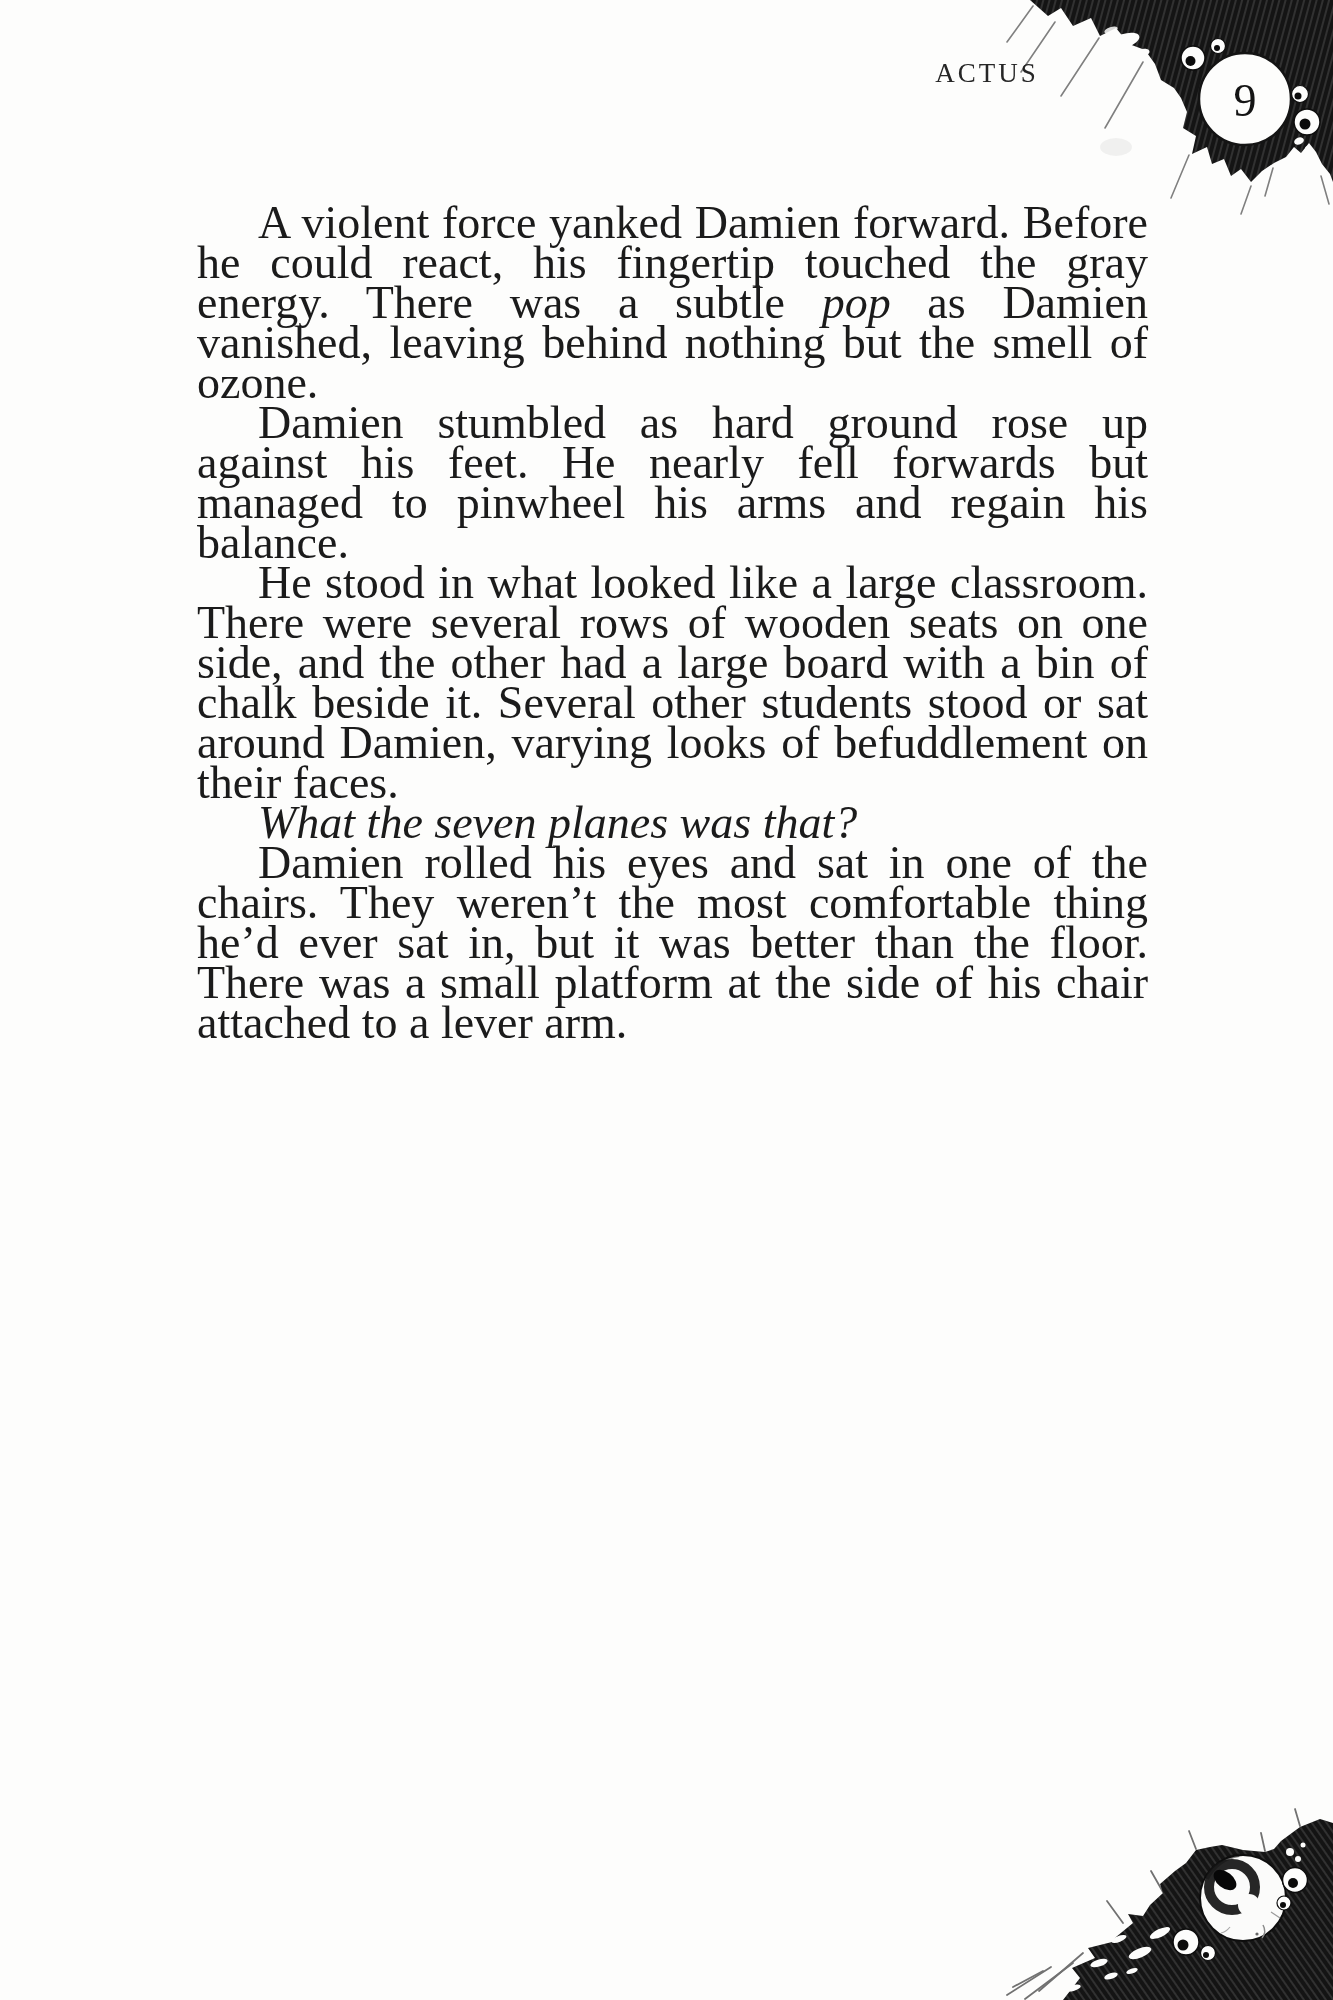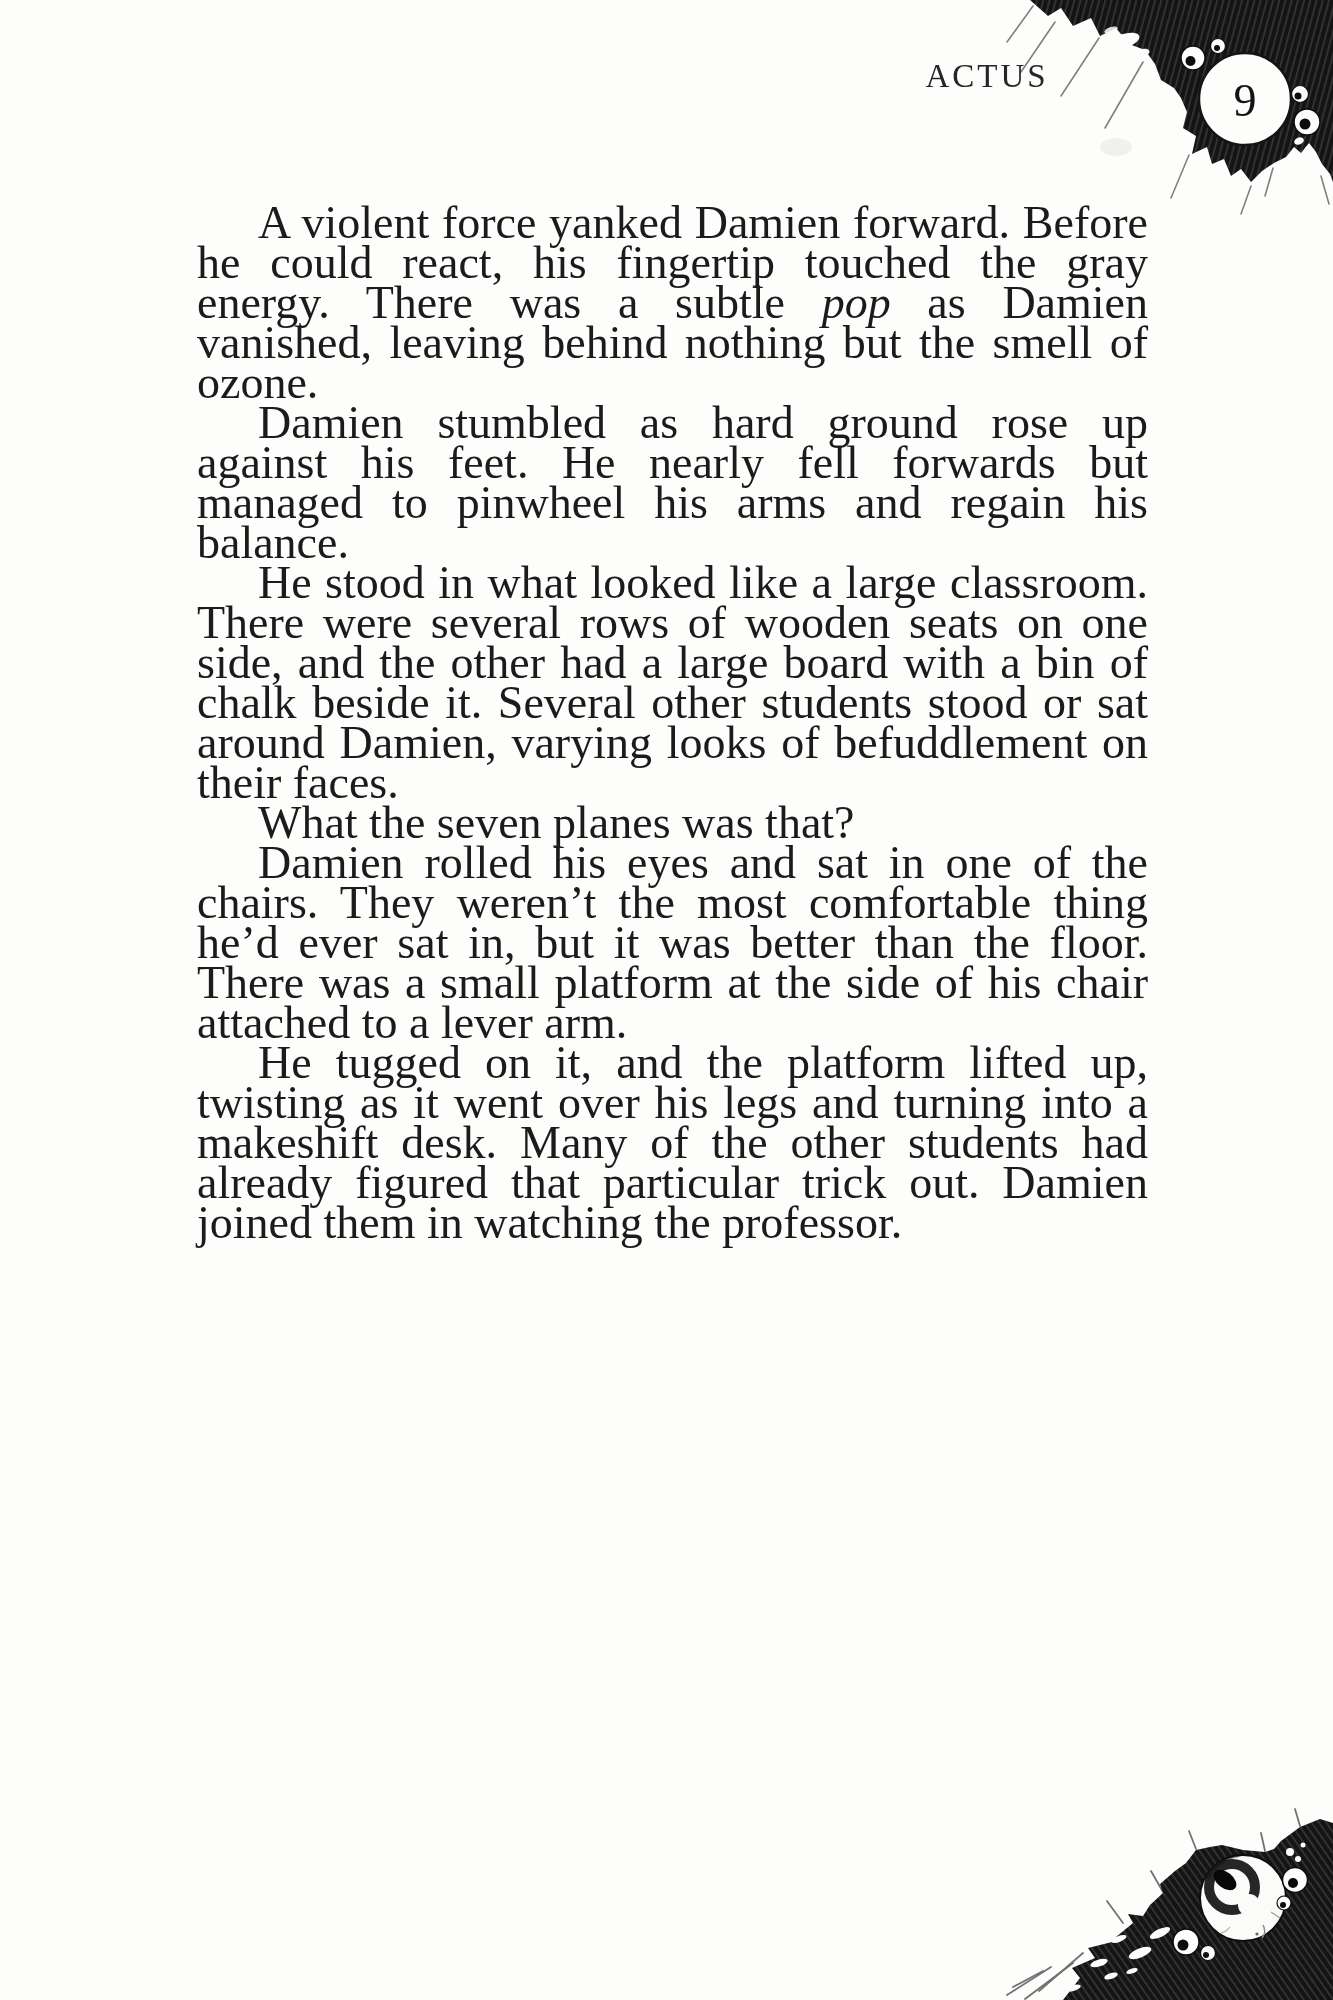--- a/index.html
+++ b/index.html
@@ -10,39 +10,39 @@
     background: #fdfdfc;
     overflow: hidden;
     font-family: "Liberation Serif", "DejaVu Serif", serif;
   }
   .running-head {
     position: absolute;
     top: 58px;
     left: 895px;
     width: 184px;
     text-align: center;
-    font-size: 33px;
+    font-size: 27px;
     letter-spacing: 3px;
     color: #262626;
   }
   .body-text {
     position: absolute;
     left: 197px;
     top: 203px;
     width: 951px;
     font-size: 46px;
     line-height: 40px;
     color: #1b1b1b;
     text-align: justify;
   }
   .body-text p {
     margin: 0;
     text-indent: 61px;
   }
-  .body-text p.italic { }
+  .body-text p.italic { font-style: italic; }
   .corner-art { position: absolute; display: block; }
   #top-art { left: 1003px; top: 0; }
   #bottom-art { left: 1003px; top: 1795px; }
 </style>
 </head>
 <body>
 
 <div class="page">
 
   <div class="running-head">ACTUS</div>
@@ -94,21 +94,20 @@
       <text x="242" y="116" text-anchor="middle" font-size="46" font-family="Liberation Serif, DejaVu Serif, serif" fill="#141414">9</text>
     </g>
   </svg>
 
   <div class="body-text">
     <p><span>A violent force yanked Damien forward. Before he could react, his fingertip touched the gray energy. There was a subtle </span><em>pop</em><span> as Damien vanished, leaving behind nothing but the smell of ozone.</span></p>
     <p>Damien stumbled as hard ground rose up against his feet. He nearly fell forwards but managed to pinwheel his arms and regain his balance.</p>
     <p>He stood in what looked like a large classroom. There were several rows of wooden seats on one side, and the other had a large board with a bin of chalk beside it. Several other students stood or sat around Damien, varying looks of befuddlement on their faces.</p>
     <p class="italic">What the seven planes was that?</p>
     <p>Damien rolled his eyes and sat in one of the chairs. They weren’t the most comfortable thing he’d ever sat in, but it was better than the floor. There was a small platform at the side of his chair attached to a lever arm.</p>
-    <p>He tugged on it, and the platform lifted up, twisting as it went over his legs and turning into a makeshift desk. Many of the other students had already figured that particular trick out. Damien joined them in watching the professor.</p>
   </div>
 
   <svg id="bottom-art" class="corner-art" width="330" height="205" viewBox="0 0 330 205" aria-hidden="true">
     <defs>
       <pattern id="hatchBottom" width="6" height="6" patternUnits="userSpaceOnUse" patternTransform="rotate(-35)">
         <line x1="3" y1="0" x2="3" y2="6" stroke="#ffffff" stroke-width="1.6" opacity="0.15"></line>
       </pattern>
     </defs>
 
     <path fill="#141414" d="M60,205 L77,183 69,173 92,163 85,153 109,147 113,142 130,128 125,119 140,121 147,110 160,98 157,89 172,76 183,68 193,55 207,52 219,50 240,55 262,57 271,54 278,46 297,32 317,24 330,28 L330,205 Z"></path>

